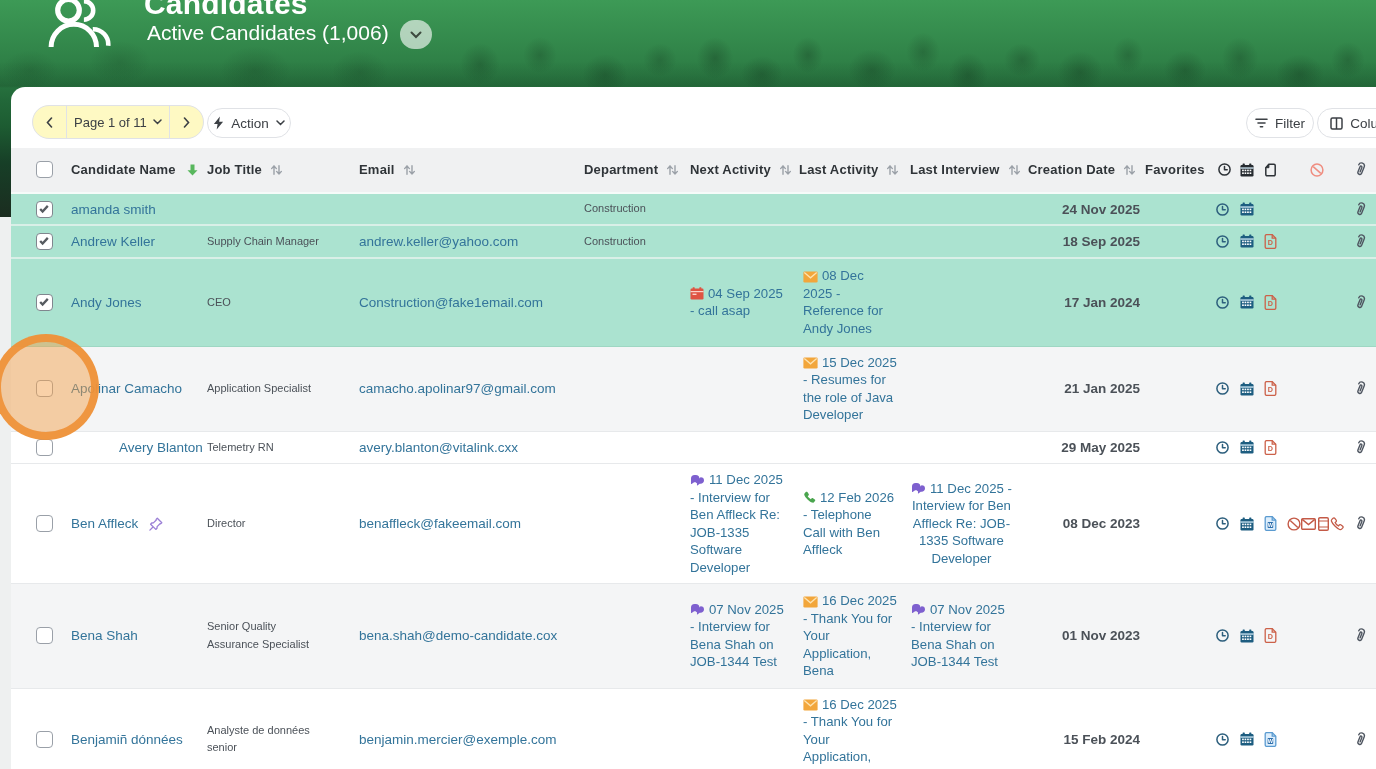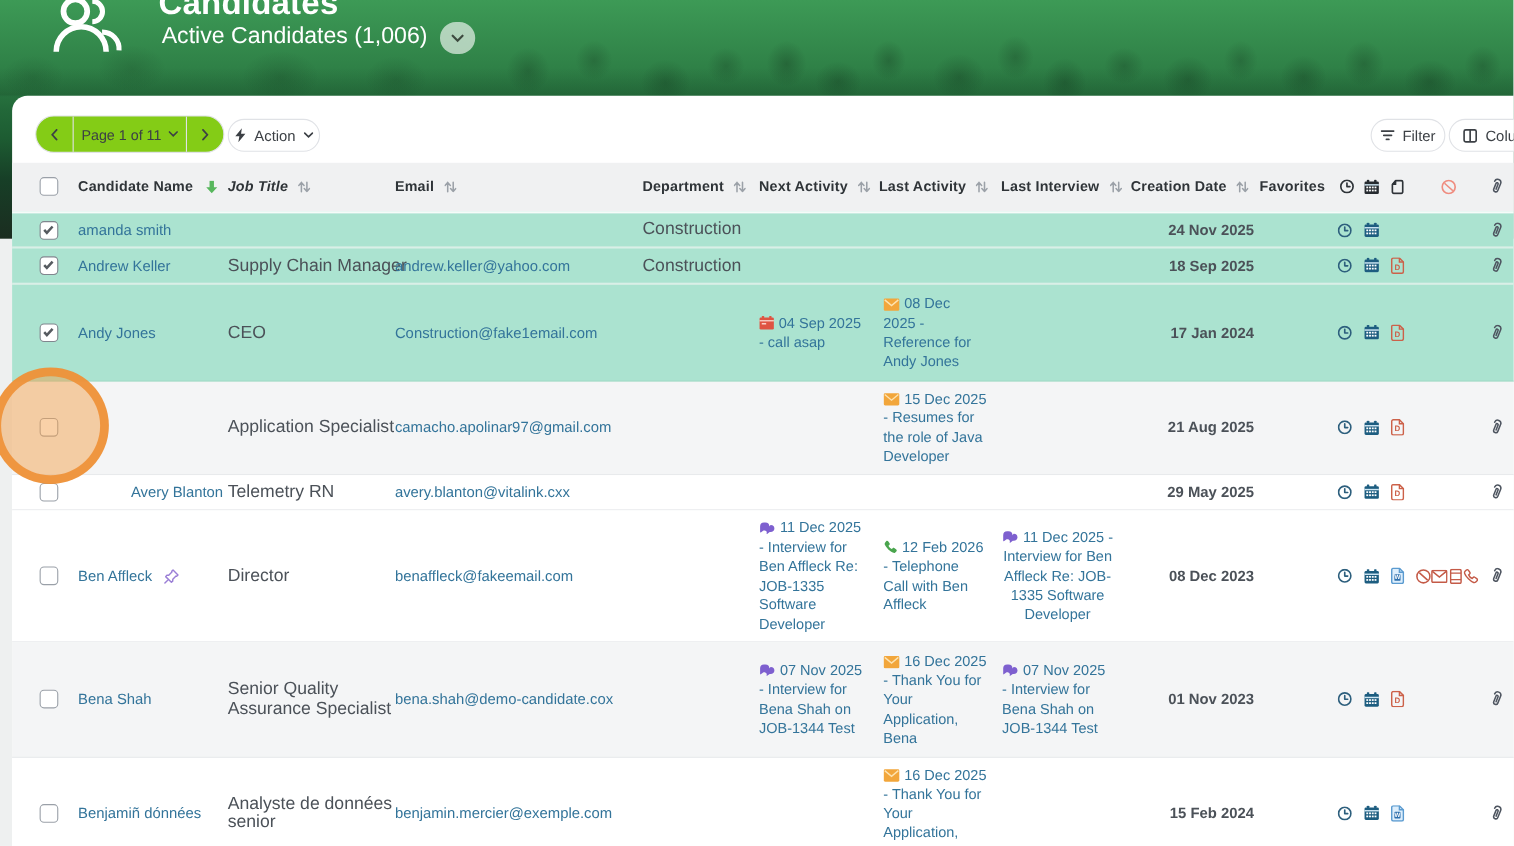--- a/index.html
+++ b/index.html
@@ -28,30 +28,30 @@
     radial-gradient(44px 30px at 120px 62px, rgba(14,40,22,0.17), rgba(14,40,22,0) 70%),
     radial-gradient(40px 28px at 30px 70px, rgba(14,40,22,0.15), rgba(14,40,22,0) 70%),
     radial-gradient(40px 30px at 360px 72px, rgba(14,40,22,0.18), rgba(14,40,22,0) 70%),
     linear-gradient(180deg, rgba(0,0,0,0) 0px, rgba(0,0,0,0) 62px, rgba(12,38,20,.10) 80px, rgba(12,38,20,.14) 86px, rgba(12,38,20,0) 88px),
     linear-gradient(180deg, #3d9a56 0%, #2f8147 28%, #226839 46%, #1d5c32 58%, #173f27 75%, #1b2d20 100%);
 }
 .hero-title { position:absolute; left:144px; top:-15px; color:#fff; font-size:30px; font-weight:700; line-height:38px; letter-spacing:.2px; }
 .hero-sub { position:absolute; left:147px; top:19.5px; color:#fff; font-size:21px; font-weight:400; line-height:26px; }
 .hero-chev { position:absolute; left:400px; top:20px; width:32px; height:29px; border-radius:16px; background:rgba(255,255,255,.62); }
 .card { position:absolute; left:11px; top:87px; width:1420px; height:682px; background:#fff; border-top-left-radius:14px; }
-.pagegrp { position:absolute; left:21px; top:18px; height:34px; border:1px solid #e0e2e6; border-radius:17px; background:#84cc16; display:flex; align-items:center; }
+.pagegrp { position:absolute; left:21px; top:18px; height:34px; border:1px solid #e0e2e6; border-radius:17px; background:#fef9c3; display:flex; align-items:center; }
 .pg-btn { width:33px; height:100%; display:flex; align-items:center; justify-content:center; }
 .pg-mid { height:100%; border-left:1px solid #e0e2e6; border-right:1px solid #e0e2e6; display:flex; align-items:center; padding:0 7px; gap:6px; font-size:13px; color:#3c4045; }
 .btn { position:absolute; height:30px; border:1px solid #e0e2e6; border-radius:15px; background:#fff; display:flex; align-items:center; justify-content:center; gap:7px; font-size:13.5px; color:#3c4045; }
 .thead { position:absolute; left:0; top:60.5px; width:100%; height:44.5px; background:#f0f1f2; }
 .th { position:absolute; top:0; height:44.5px; display:flex; align-items:center; gap:9px; font-size:13px; font-weight:700; color:#2f3438; letter-spacing:.2px; white-space:nowrap; }
 .row { position:absolute; left:0; width:100%; }
 .cell { position:absolute; top:0; height:100%; display:flex; align-items:center; white-space:nowrap; }
 .name { color:#33749a; font-size:13.5px; }
-.plain { color:#4b5158; font-size:16px; line-height:17.5px; }
+.plain { color:#4b5158; font-size:11px; line-height:17.5px; }
 .act { color:#33749a; font-size:13.2px; line-height:17.5px; white-space:normal; }
 .act svg { vertical-align:-2.5px; margin-right:4px; }
 .date { justify-content:flex-end; color:#4b5158; font-size:13.5px;font-weight:bold; }
 .cb { position:absolute; left:25px; top:50%; margin-top:-8.5px; width:17px; height:17px; border-radius:4px; background:#fff; border:1.5px solid #9aa0a8; }
 .cb.on { border-color:#80868e; }
 .cb.on svg { position:absolute; left:1px; top:2px; }
 .thead .cb { top:13px; margin-top:0; }
 .icoL { position:absolute; top:0; height:100%; width:16px; display:flex; align-items:center; justify-content:center; }
 .circle { position:absolute; left:-7px; top:334px; width:106px; height:106px; border-radius:50%;
   border:8px solid rgba(239,145,56,.92); background:rgba(243,158,74,.48); z-index:40; }
@@ -108,21 +108,21 @@
         <rect x="1" y="1" width="11" height="11" rx="1.5"></rect>
         <path d="M6.5 1 V12"></path>
       </svg>
     Columns
   </div>
   <div class="thead">
     <div class="cb"></div>
     <div class="th" style="left:60px;gap:11px;">Candidate Name <svg width="11" height="12" viewBox="0 0 11 12">
           <path d="M3.5 0.4 h4 v5.8 h3 L5.5 11.6 L0.5 6.2 h3 Z" fill="#58b75d"></path>
         </svg></div>
-    <div class="th" style="left:196px;font-style:italic;">Job Title <svg width="11" height="12" viewBox="0 0 11 12">
+    <div class="th" style="left:196px;">Job Title <svg width="11" height="12" viewBox="0 0 11 12">
           <g fill="#9ba1a8">
             <path d="M3 11.5 V3.2 M3 3.2 L0.6 5.8 M3 3.2 L5.4 5.8" stroke="#9ba1a8" stroke-width="1.4" fill="none" stroke-linecap="round" stroke-linejoin="round" transform="translate(0,-1.2)"></path>
             <path d="M8 0.5 V8.8 M8 8.8 L5.6 6.2 M8 8.8 L10.4 6.2" stroke="#9ba1a8" stroke-width="1.4" fill="none" stroke-linecap="round" stroke-linejoin="round" transform="translate(0,1.2)"></path>
           </g>
         </svg></div>
     <div class="th" style="left:348px;align-items:center;">Email <svg width="11" height="12" viewBox="0 0 11 12">
           <g fill="#9ba1a8">
             <path d="M3 11.5 V3.2 M3 3.2 L0.6 5.8 M3 3.2 L5.4 5.8" stroke="#9ba1a8" stroke-width="1.4" fill="none" stroke-linecap="round" stroke-linejoin="round" transform="translate(0,-1.2)"></path>
             <path d="M8 0.5 V8.8 M8 8.8 L5.6 6.2 M8 8.8 L10.4 6.2" stroke="#9ba1a8" stroke-width="1.4" fill="none" stroke-linecap="round" stroke-linejoin="round" transform="translate(0,1.2)"></path>
           </g>
@@ -352,29 +352,30 @@
       <div class="icoL" style="left:1341px;">
         <svg width="14" height="15" viewBox="0 0 14 15">
           <g transform="rotate(22 7 7.5)">
             <path d="M4.1 3.6 a2.9 2.9 0 0 1 5.8 0 V10.3 a1.95 1.95 0 0 1-3.9 0 V4.9 a0.98 0.98 0 0 1 1.96 0 V9.7" fill="none" stroke="#4e5560" stroke-width="1.4" stroke-linecap="round"></path>
           </g>
         </svg>
       </div>
     </div>
   <div class="row" style="top:260px;height:84.5px;background:#f4f5f6;border-bottom:1px solid #e7e9eb;">
       <div class="cb"></div>
+      <div class="cell name" style="left:60px;">Apolinar Camacho</div>
       <div class="cell plain" style="left:196px;">Application Specialist</div>
       <div class="cell name" style="left:348px;">camacho.apolinar97@gmail.com</div>
       <div class="cell" style="left:792px;width:103px;">
         <div class="act"><svg width="15" height="12" viewBox="0 0 15 12">
             <rect x="0.4" y="0.4" width="14.2" height="11.2" rx="1.3" fill="#f2a63b"></rect>
             <path d="M1.3 1.6 L7.5 6.8 L13.7 1.6" fill="none" stroke="#fde3b0" stroke-width="1.3"></path>
           </svg>15 Dec 2025<br>- Resumes for<br>the role of Java<br>Developer</div>
       </div>
-      <div class="cell date" style="left:980px;width:149px;">21 Aug 2025</div>
+      <div class="cell date" style="left:980px;width:149px;">21 Jan 2025</div>
       <div class="icoL" style="left:1203px;">
         <svg width="13" height="13" viewBox="0 0 13 13">
           <circle cx="6.5" cy="6.5" r="5.6" fill="none" stroke="#2d5f7d" stroke-width="1.5"></circle>
           <path d="M6.5 3.4 V6.7 H9.2" fill="none" stroke="#2d5f7d" stroke-width="1.5" stroke-linecap="round" stroke-linejoin="round"></path>
         </svg>
       </div>
       <div class="icoL" style="left:1228px;">
         <svg width="14" height="14" viewBox="0 0 14 14">
           <rect x="0.5" y="2" width="13" height="11.4" rx="1.2" fill="#1d5d80"></rect>
           <rect x="2.6" y="0.4" width="2.2" height="3" rx="0.6" fill="#1d5d80"></rect>

